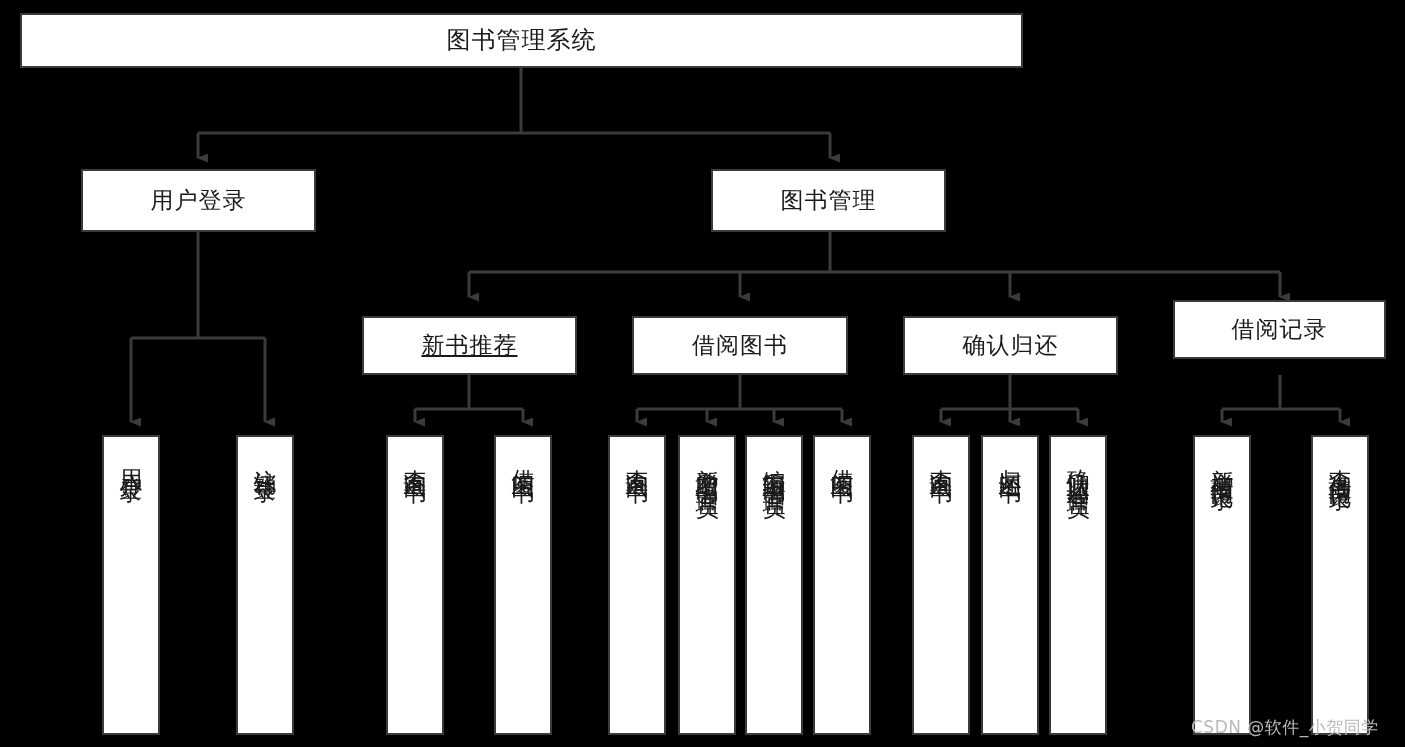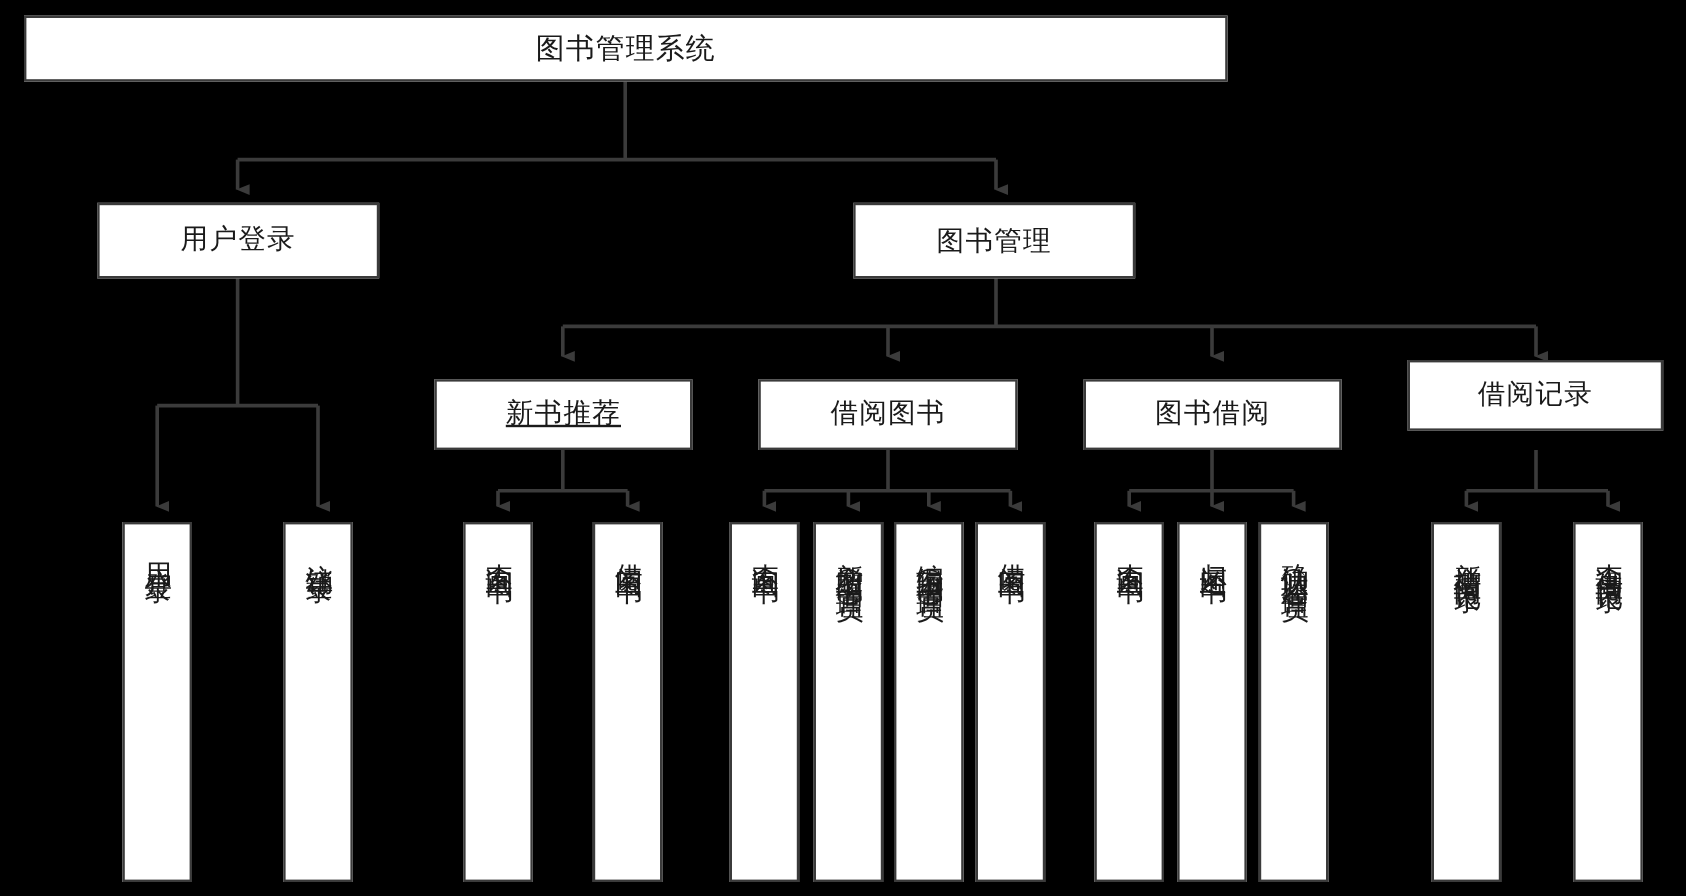--- a/index.html
+++ b/index.html
@@ -141,21 +141,21 @@
     <span class="label">图书管理</span>
   </div>
 
   <div class="node horiz" style="left:362px; top:316px; width:215px; height:59px;text-decoration:underline;">
     <span class="label">新书推荐</span>
   </div>
   <div class="node horiz" style="left:632px; top:316px; width:216px; height:59px;">
     <span class="label">借阅图书</span>
   </div>
   <div class="node horiz" style="left:903px; top:316px; width:215px; height:59px;">
-    <span class="label">图书借阅</span>
+    <span class="label">确认归还</span>
   </div>
   <div class="node horiz" style="left:1173px; top:300px; width:213px; height:59px;">
     <span class="label">借阅记录</span>
   </div>
 
   <div class="node vert" style="left:102px; top:435px; width:58px; height:300px;">
     <span class="label">用户登录</span>
   </div>
   <div class="node vert" style="left:236px; top:435px; width:58px; height:300px;">
     <span class="label">注销登录</span>
@@ -191,14 +191,15 @@
     <span class="label">确认归还（管理员）</span>
   </div>
 
   <div class="node vert" style="left:1193px; top:435px; width:58px; height:300px;">
     <span class="label">新增借阅记录</span>
   </div>
   <div class="node vert" style="left:1311px; top:435px; width:58px; height:300px;">
     <span class="label">查询借阅记录</span>
   </div>
 
+  <div class="watermark">CSDN @软件_小贺同学</div>
 
 </div>
 
 </body></html>

